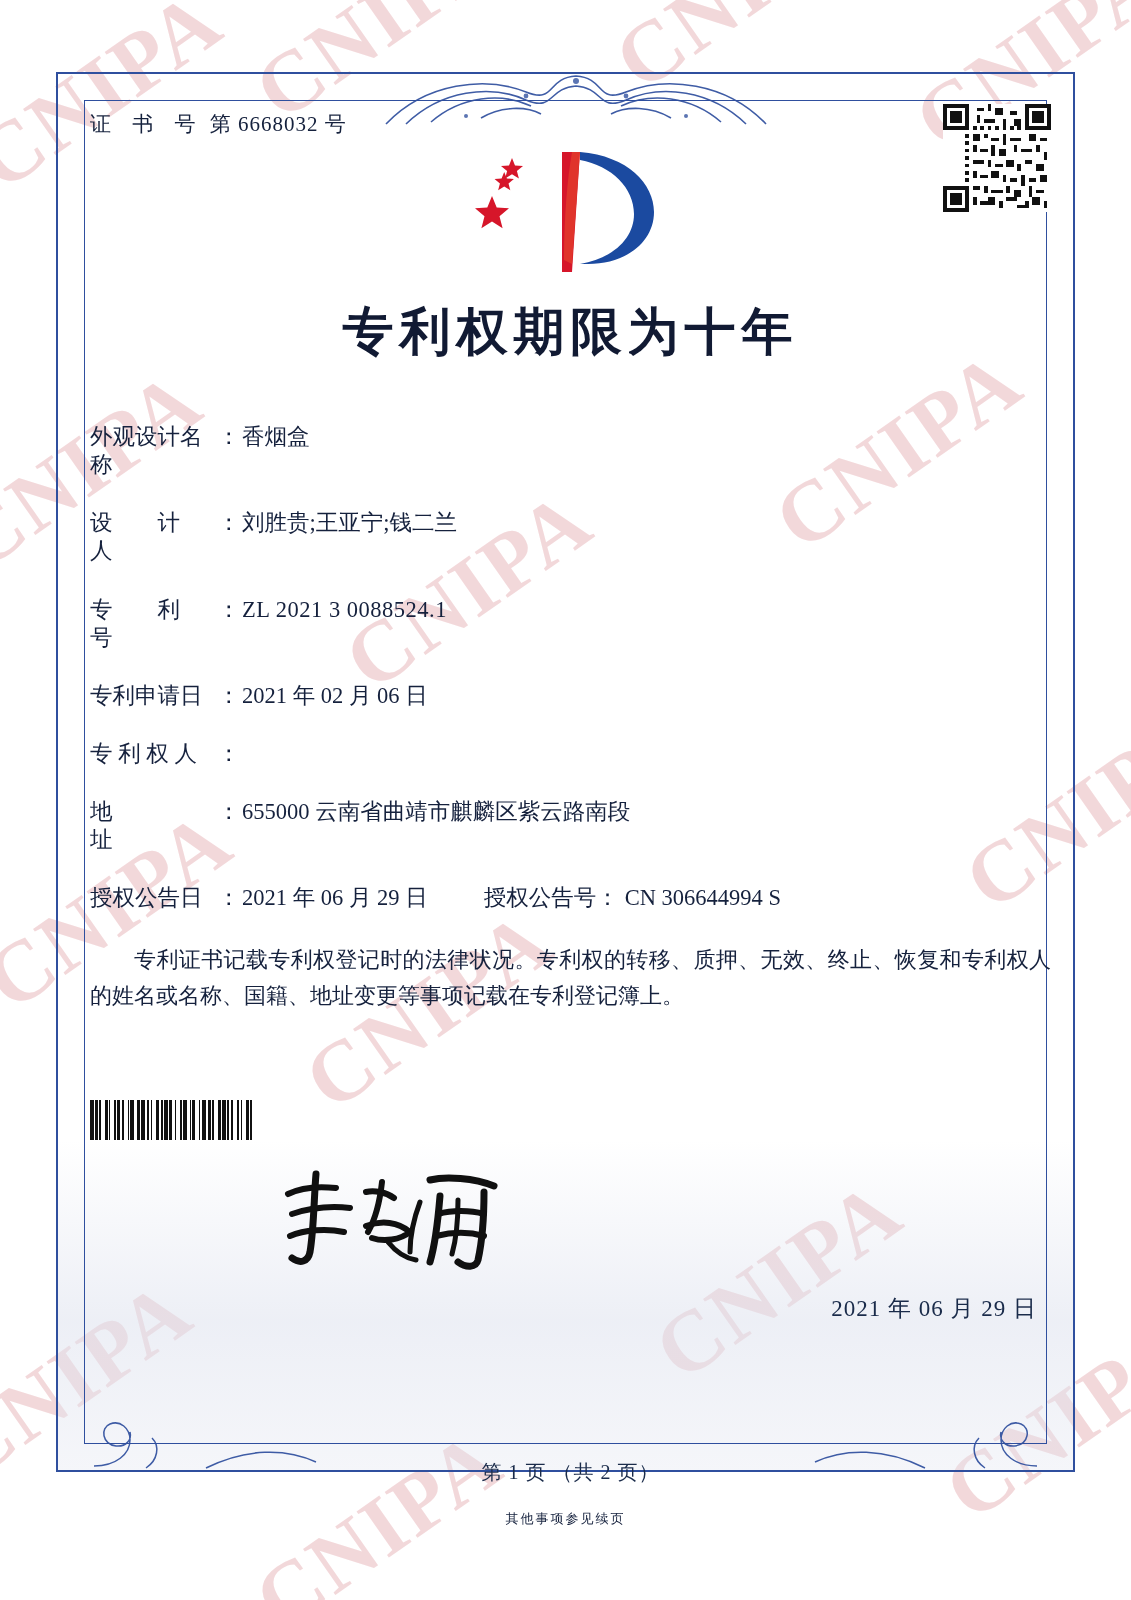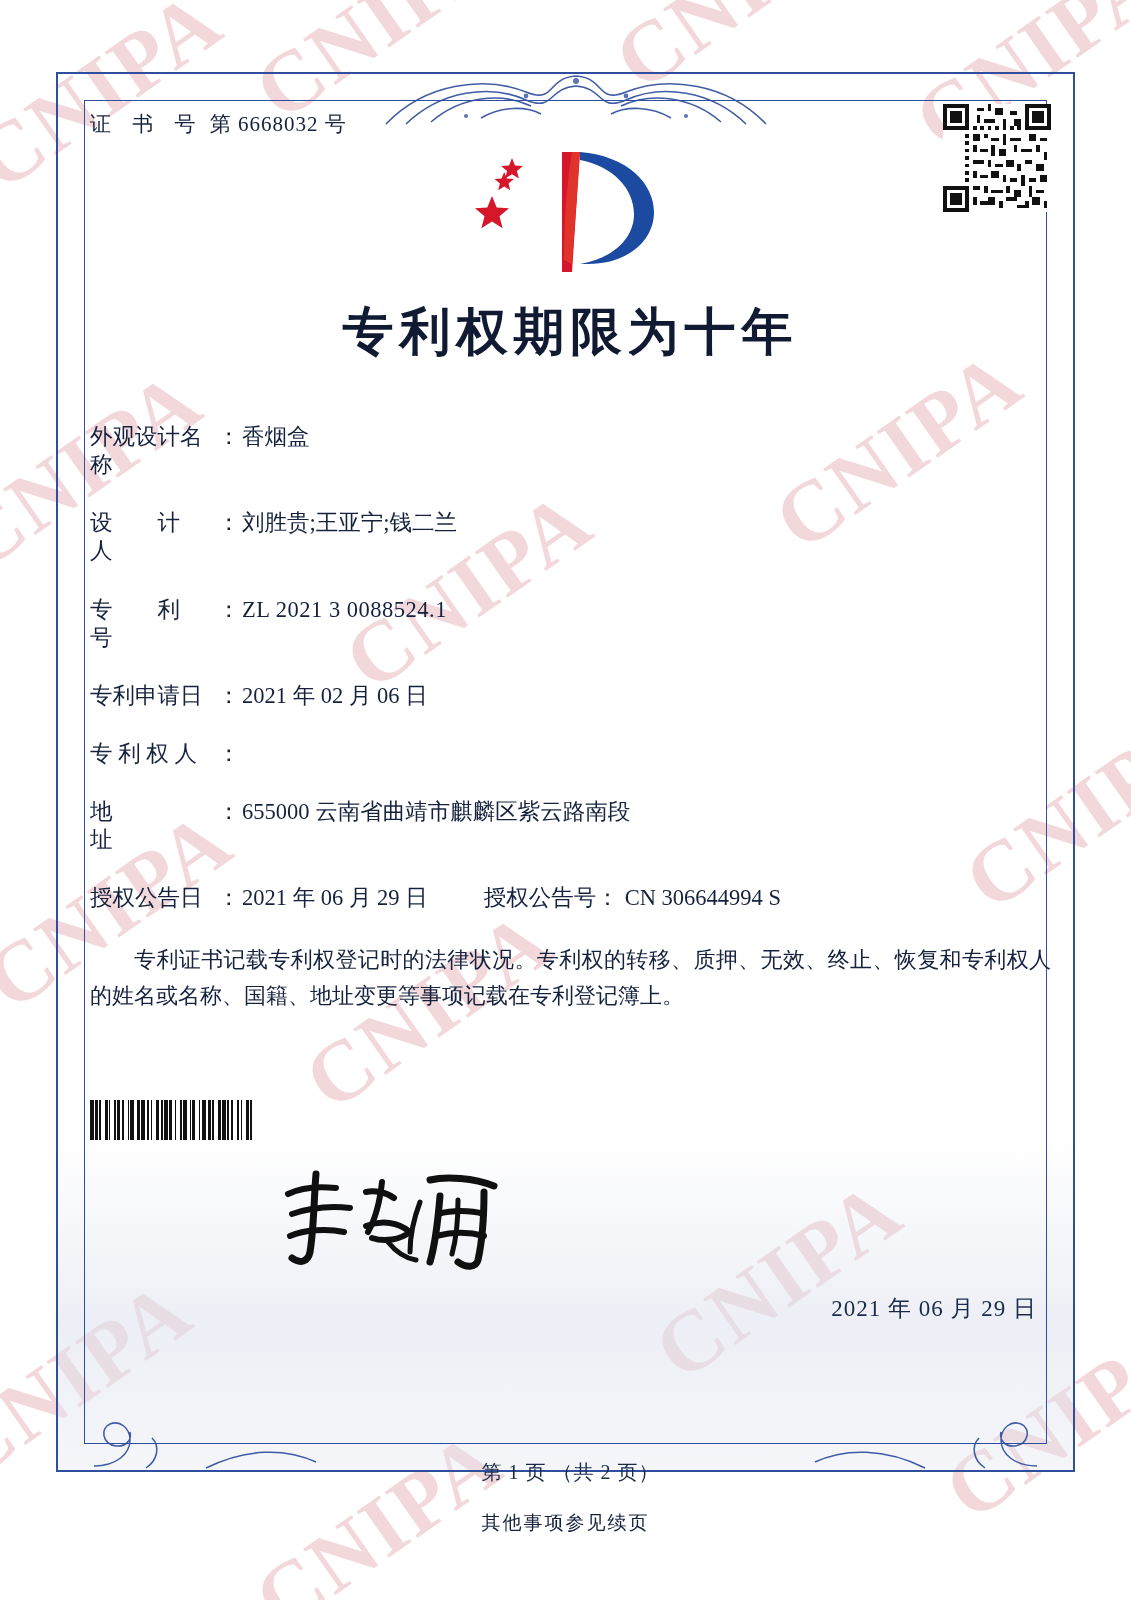--- a/index.html
+++ b/index.html
@@ -174,21 +174,21 @@
     text-align: center;
     font-size: 20px;
     letter-spacing: 1px;
   }
 
   .footer-note {
     position: absolute;
     left: 0; right: 0;
     top: 1510px;
     text-align: center;
-    font-size: 19px;
+    font-size: 13px;
     letter-spacing: 2px;
     color: #15213d;
     z-index: 2;
   }
 
   
   .bg-tint {
     position: absolute;
     left: 58px; right: 58px;
     top: 1140px; height: 330px;

